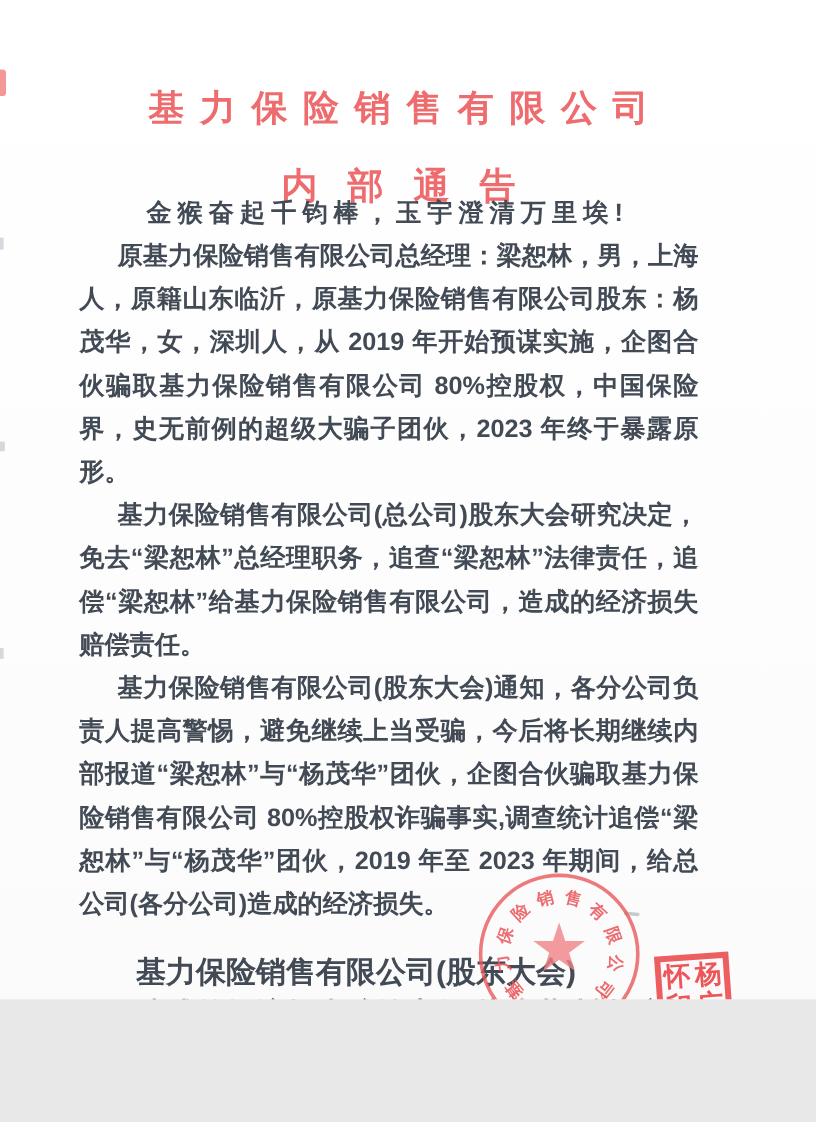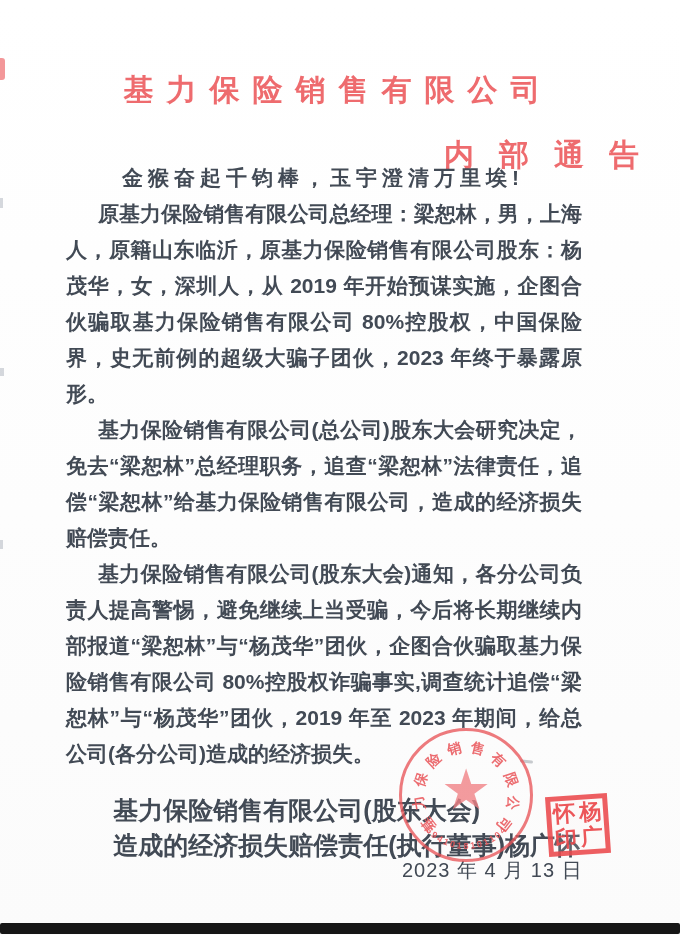--- a/index.html
+++ b/index.html
@@ -1,37 +1,37 @@
 <!DOCTYPE html>
 <html><head>
 <meta charset="utf-8">
 <style>
   html,body { margin:0; padding:0; background:#e8e8e8; }
   .page {
     position:relative;
-    width:680px; height:935px;
+    width:680px; height:833px;
     margin:0 auto;
     background:linear-gradient(180deg,#ffffff 0%,#fdfdfd 55%,#fbfbfb 100%);
     overflow:hidden;
     font-family:"Liberation Sans", sans-serif;
     color:#424a55;
   }
 
   
   .doc-title {
     position:absolute; top:50px; left:0; width:664px;
     text-align:center;
     font-size:30px; font-weight:700;
     letter-spacing:13px; text-indent:13px;
     color:#ee6b6e;
     white-space:nowrap;
   }
   .doc-subtitle {
     position:absolute; top:110px; left:0; width:664px;
-    text-align:right;
+    text-align:center;
     font-size:30px; font-weight:700;
     letter-spacing:25px; text-indent:25px;
     color:#ee6b6e;
     white-space:nowrap;
   }
 
   
   .doc-body {
     position:absolute; left:66px; top:160px; width:516px;
     font-size:21px; font-weight:600;

